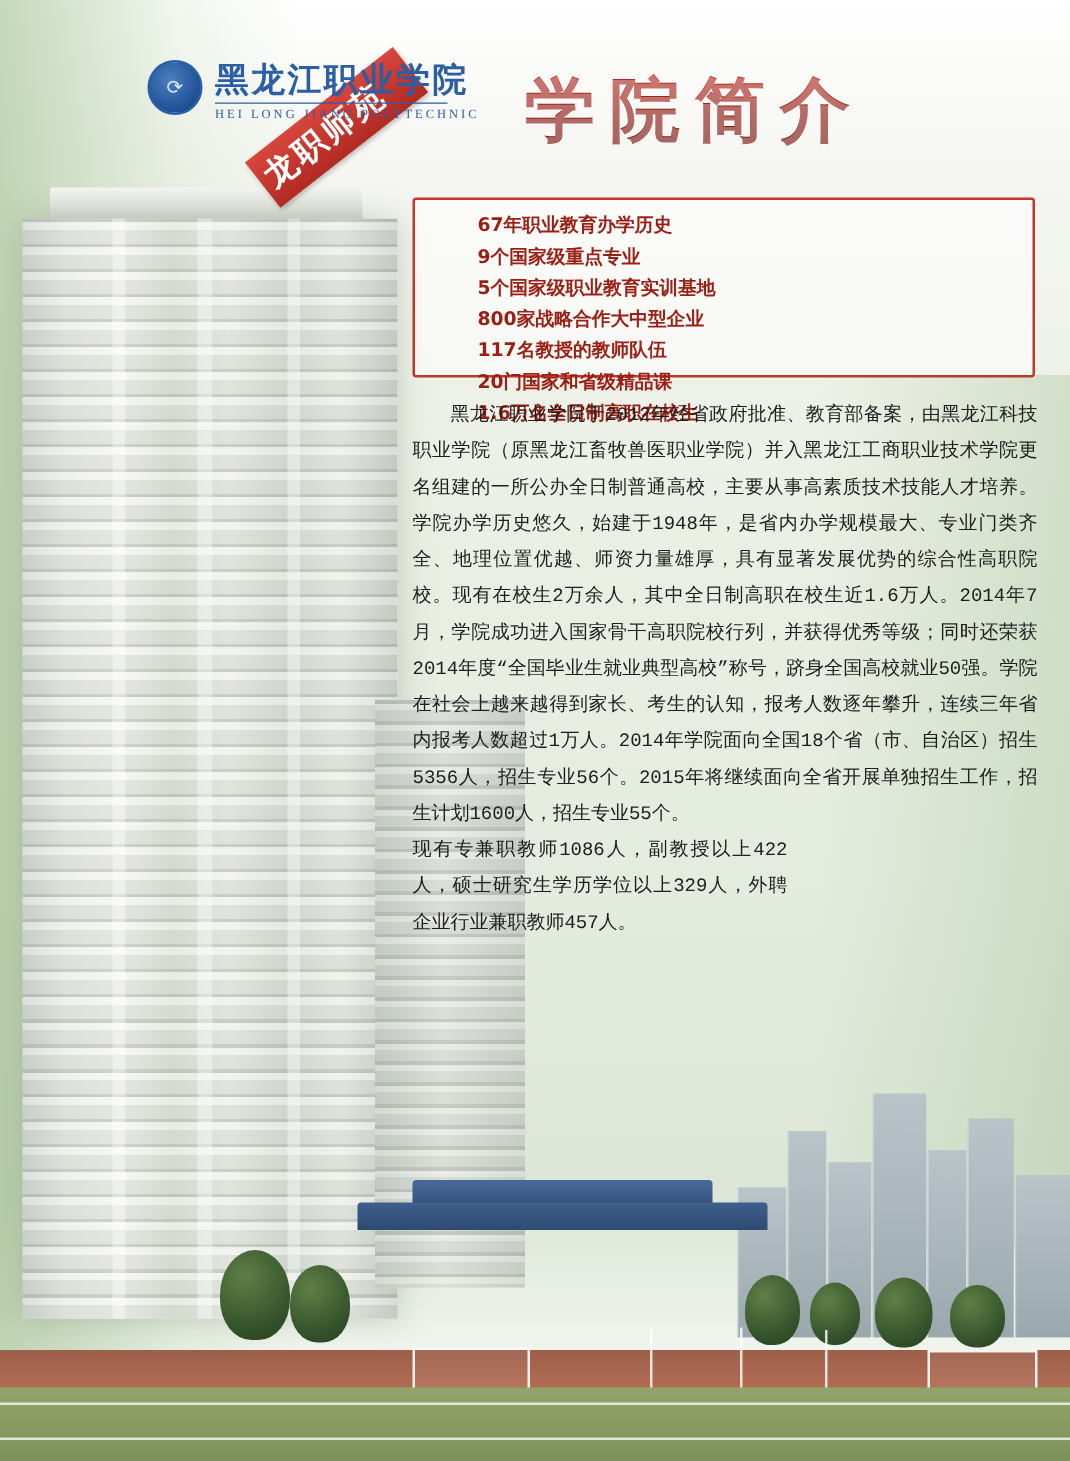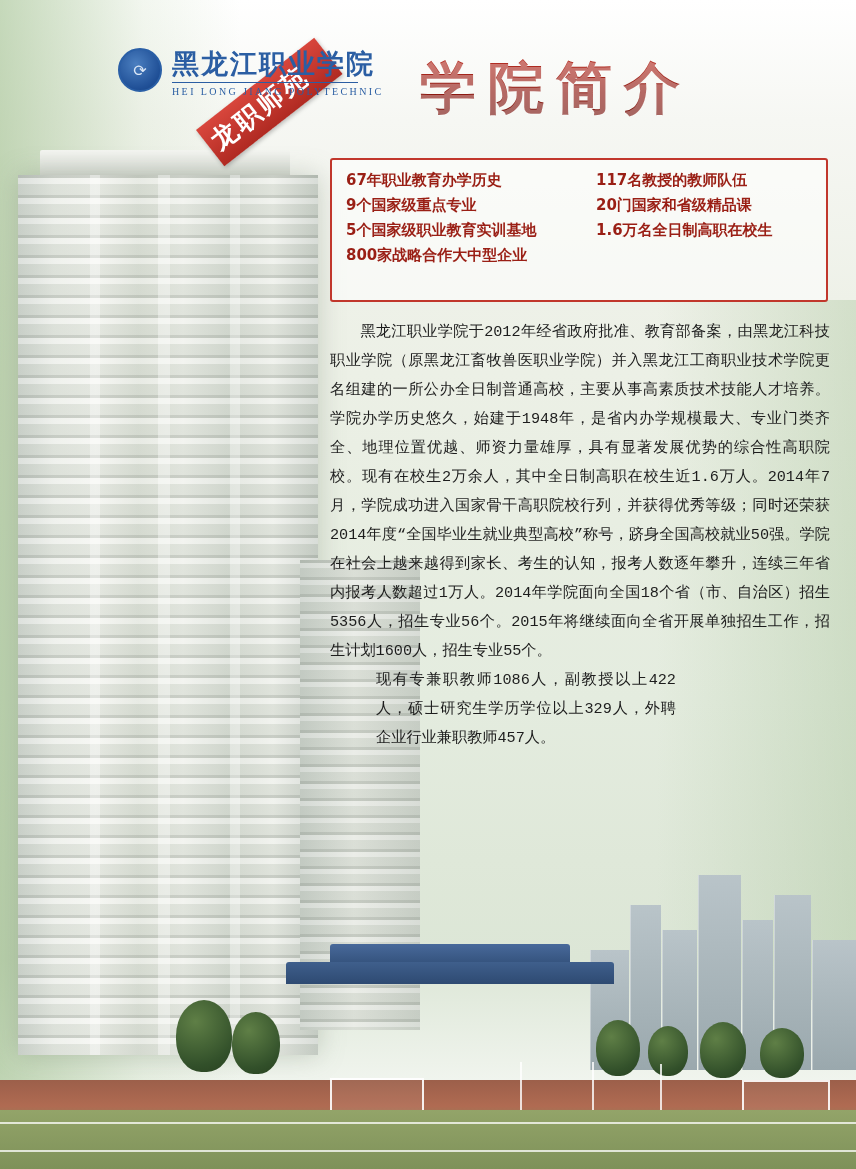--- a/index.html
+++ b/index.html
@@ -297,20 +297,21 @@
     width: 498px; height: 144px;
     border: 2px solid #c1372c;
     border-radius: 3px;
     background: rgba(255,255,255,0.55);
     box-sizing: border-box;
     padding: 8px 12px 0 14px;
   }
   .facts-col {
     display: inline-block;
     vertical-align: top;
+    margin-left: 36px;
   }
   .facts-col.left { width: 250px; }
   .facts-col.right { width: 216px; }
   .fact {
     color: #9a1f15;
     font-size: 15px;
     font-weight: bold;
     line-height: 25px;
     font-family: "DejaVu Sans", sans-serif;
     white-space: nowrap;
@@ -326,21 +327,20 @@
     line-height: 29px;
     text-align: justify;
     font-family: Liberation Mono, monospace;
   }
   .body-text p {
     margin: 0 0 0 0;
     text-indent: 2em;
   }
   .body-text p.noindent {
     text-indent: 0;
-    margin-left: 46px;
   }
   .para-narrow {
     width: 300px;
   }
 </style>
 </head>
 <body>
 
 <div class="page">
 

